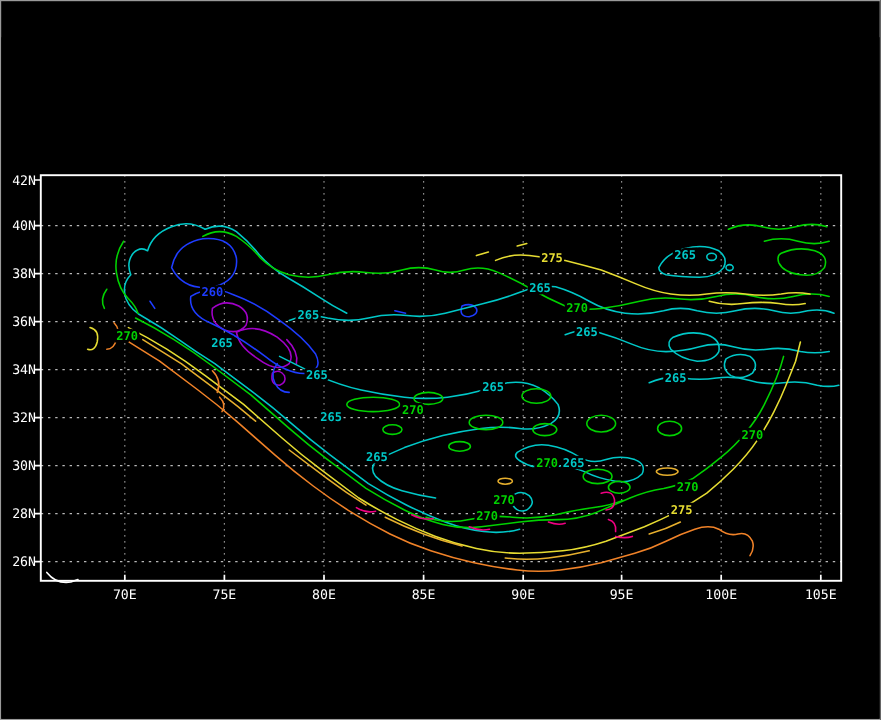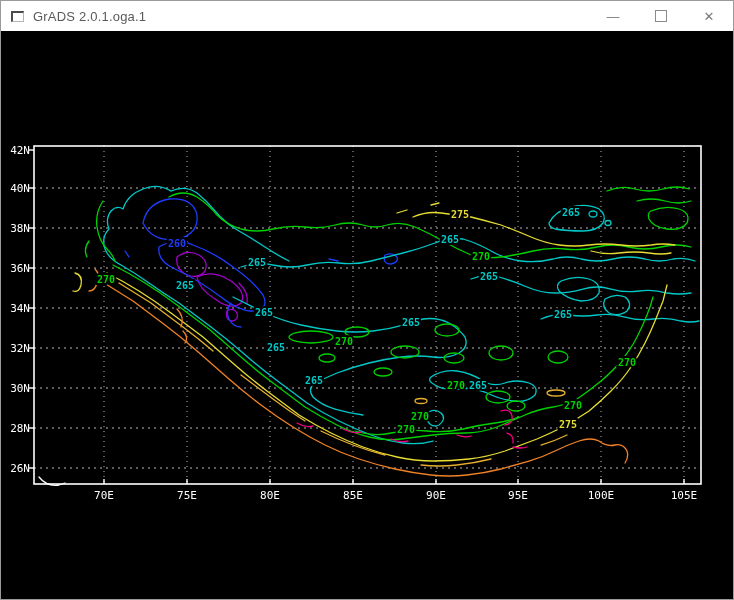--- a/index.html
+++ b/index.html
@@ -37,35 +37,20 @@
   .gridline{stroke:#b8b8b8;stroke-width:1;}
   .frame{fill:none;stroke:#ffffff;stroke-width:1.6;}
   .tick{stroke:#ffffff;stroke-width:1.4;}
   .clabel{font-size:10px;text-anchor:middle;paint-order:stroke;stroke:#000000;stroke-width:4px;font-weight:bold;}
 </style>
 </head>
 <body>
 
 <div class="window">
 
-  <div class="titlebar">
-    <div class="win-icon"></div>
-    <div class="title-text">GrADS 2.0.1.oga.1</div>
-    <div class="controls">
-      <div class="ctrl">
-        <span>—</span>
-      </div>
-      <div class="ctrl">
-        <span class="maxbox"></span>
-      </div>
-      <div class="ctrl">
-        <span>✕</span>
-      </div>
-    </div>
-  </div>
 
   <div class="canvas">
     <svg id="plot" width="734" height="570" viewBox="0 0 734 570">
 
       <g id="grid-group">
           <line x1="103" y1="115" x2="103" y2="453" class="gridline" stroke-dasharray="1 4"></line>
           <line x1="186" y1="115" x2="186" y2="453" class="gridline" stroke-dasharray="1 4"></line>
           <line x1="269" y1="115" x2="269" y2="453" class="gridline" stroke-dasharray="1 4"></line>
           <line x1="352" y1="115" x2="352" y2="453" class="gridline" stroke-dasharray="1 4"></line>
           <line x1="435" y1="115" x2="435" y2="453" class="gridline" stroke-dasharray="1 4"></line>

